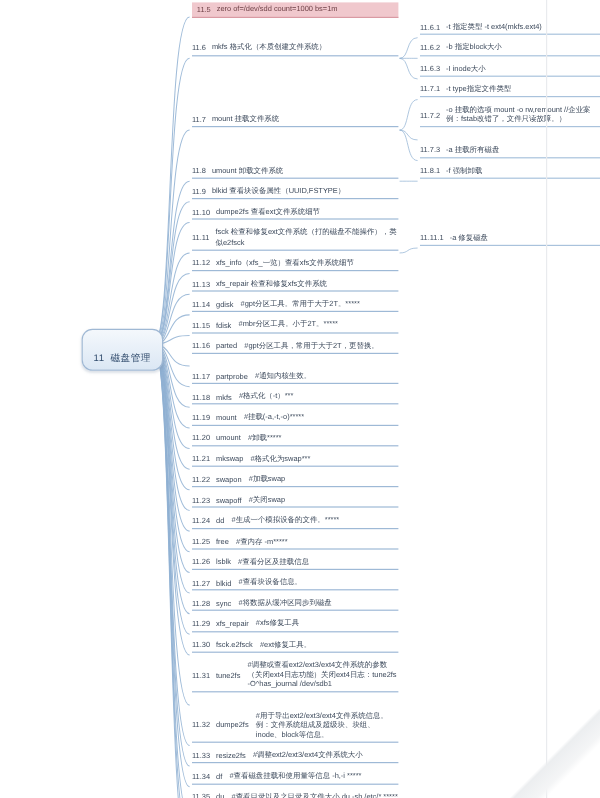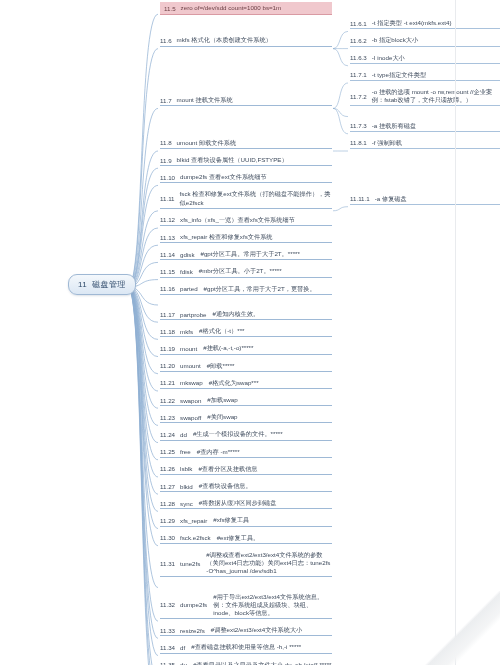--- a/index.html
+++ b/index.html
@@ -17,21 +17,21 @@
     background:linear-gradient(135deg,rgba(0,0,0,0) 46%,#eceef0 48%,#f4f5f6 58%,rgba(0,0,0,0) 62%);
     transform:rotate(0deg);pointer-events:none;}
 
   
   #links{position:absolute;left:0;top:0;width:500px;height:665px;}
 
   
   .root-node{
     position:absolute;
     left:68px;top:274px;
-    padding:4px 9px 4px 9px;
+    padding:18px 9px 4px 9px;
     border:1px solid #9fb8d4;
     border-radius:9px;
     background:linear-gradient(180deg,#f4f8fc 0%,#dbe7f4 100%);
     color:#2f4a6b;
     font-size:8px;letter-spacing:.4px;white-space:nowrap;
     box-shadow:0 1px 2px rgba(120,140,165,.25);
   }
   .root-node .num{margin-right:5px;}
 
   

